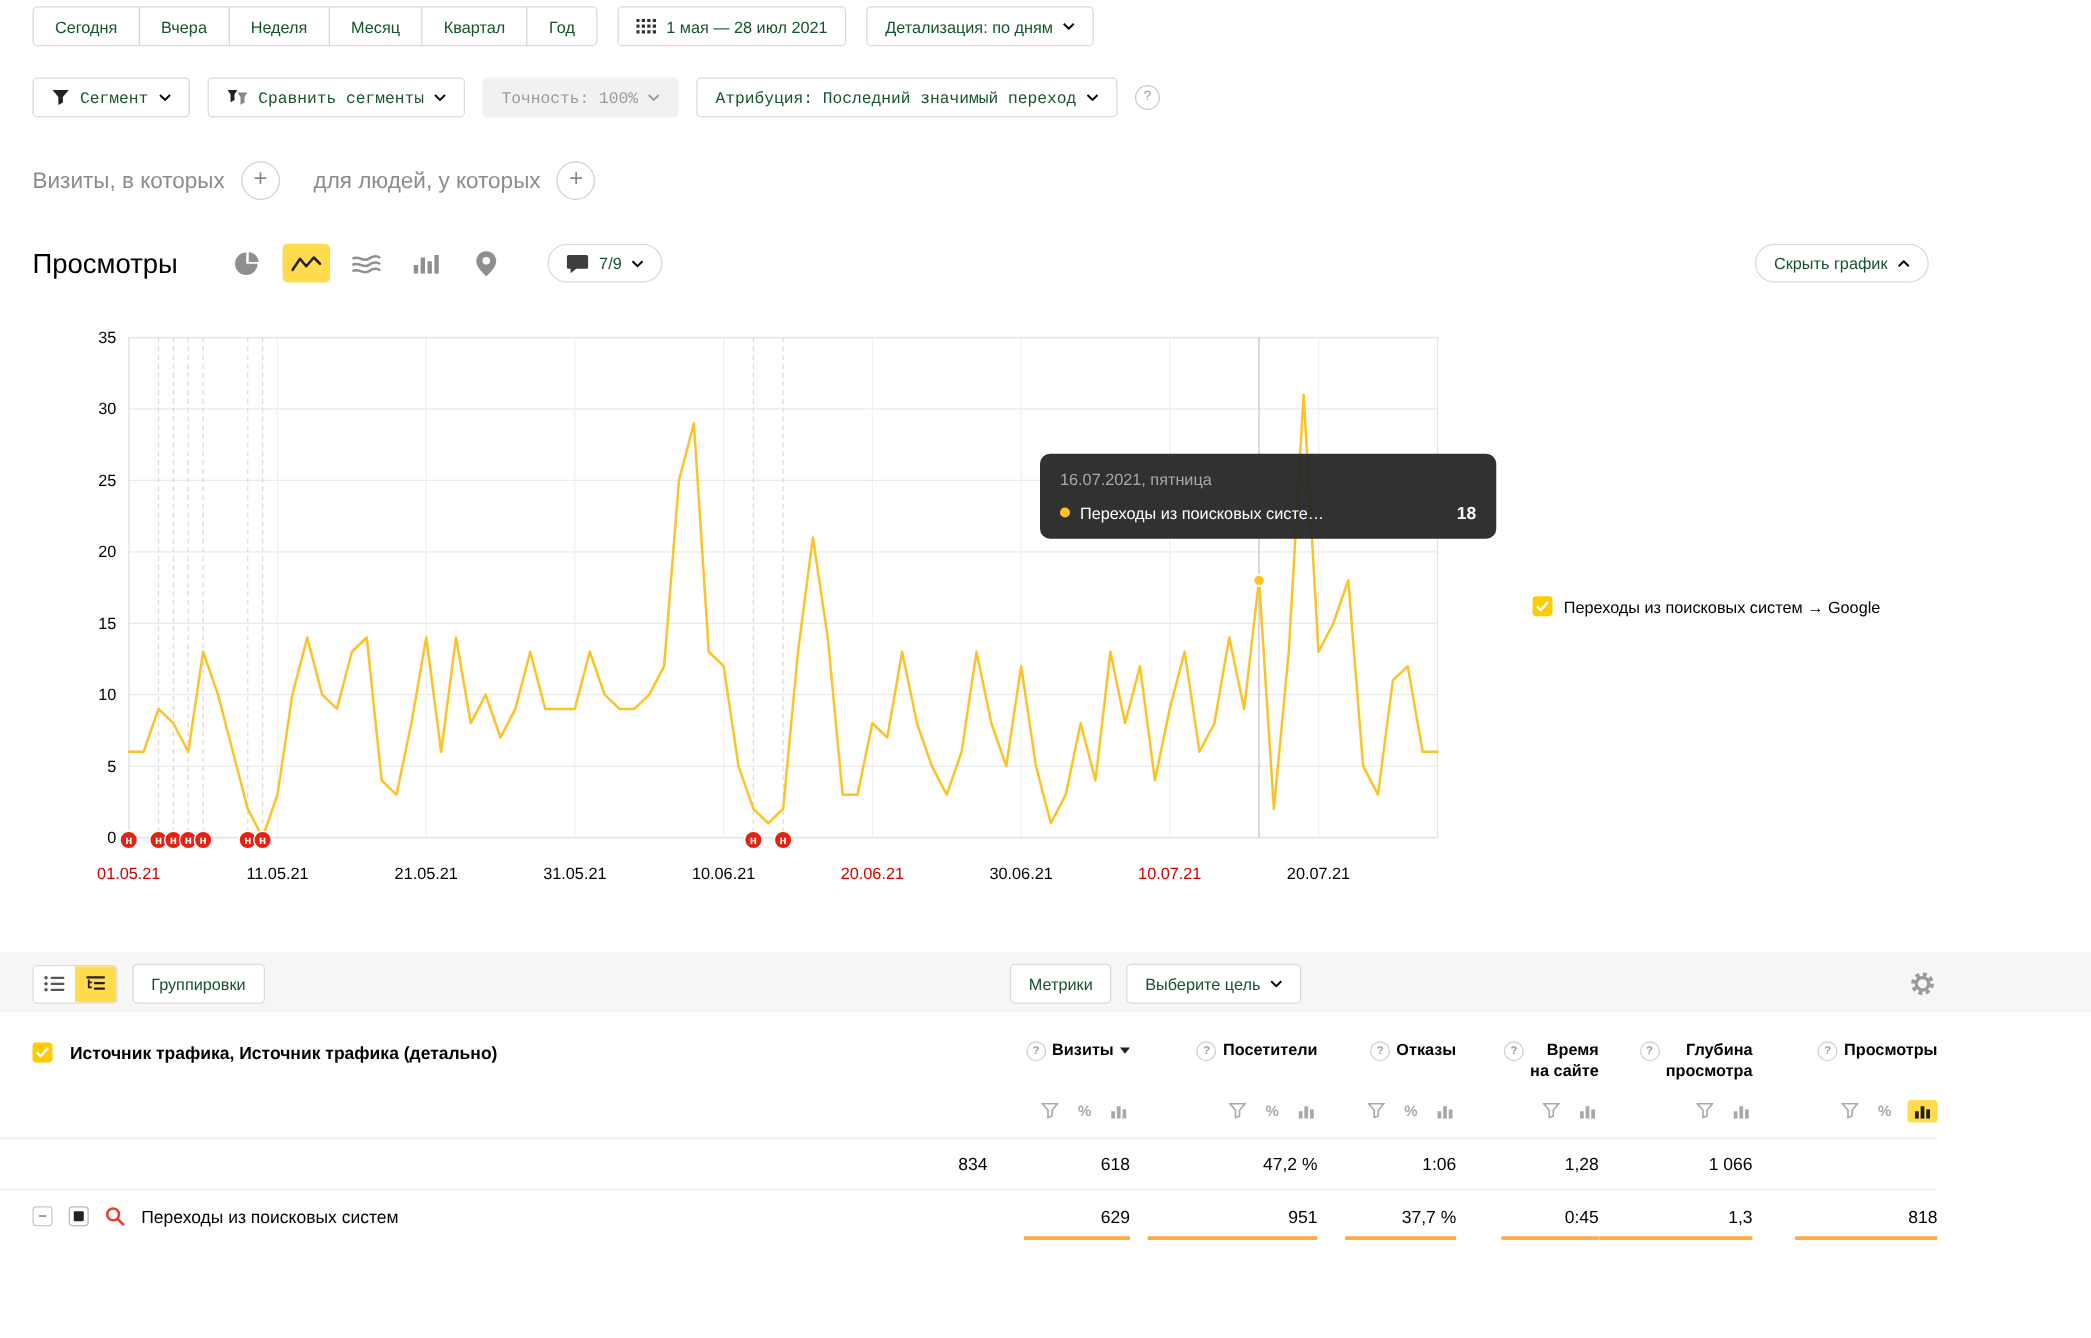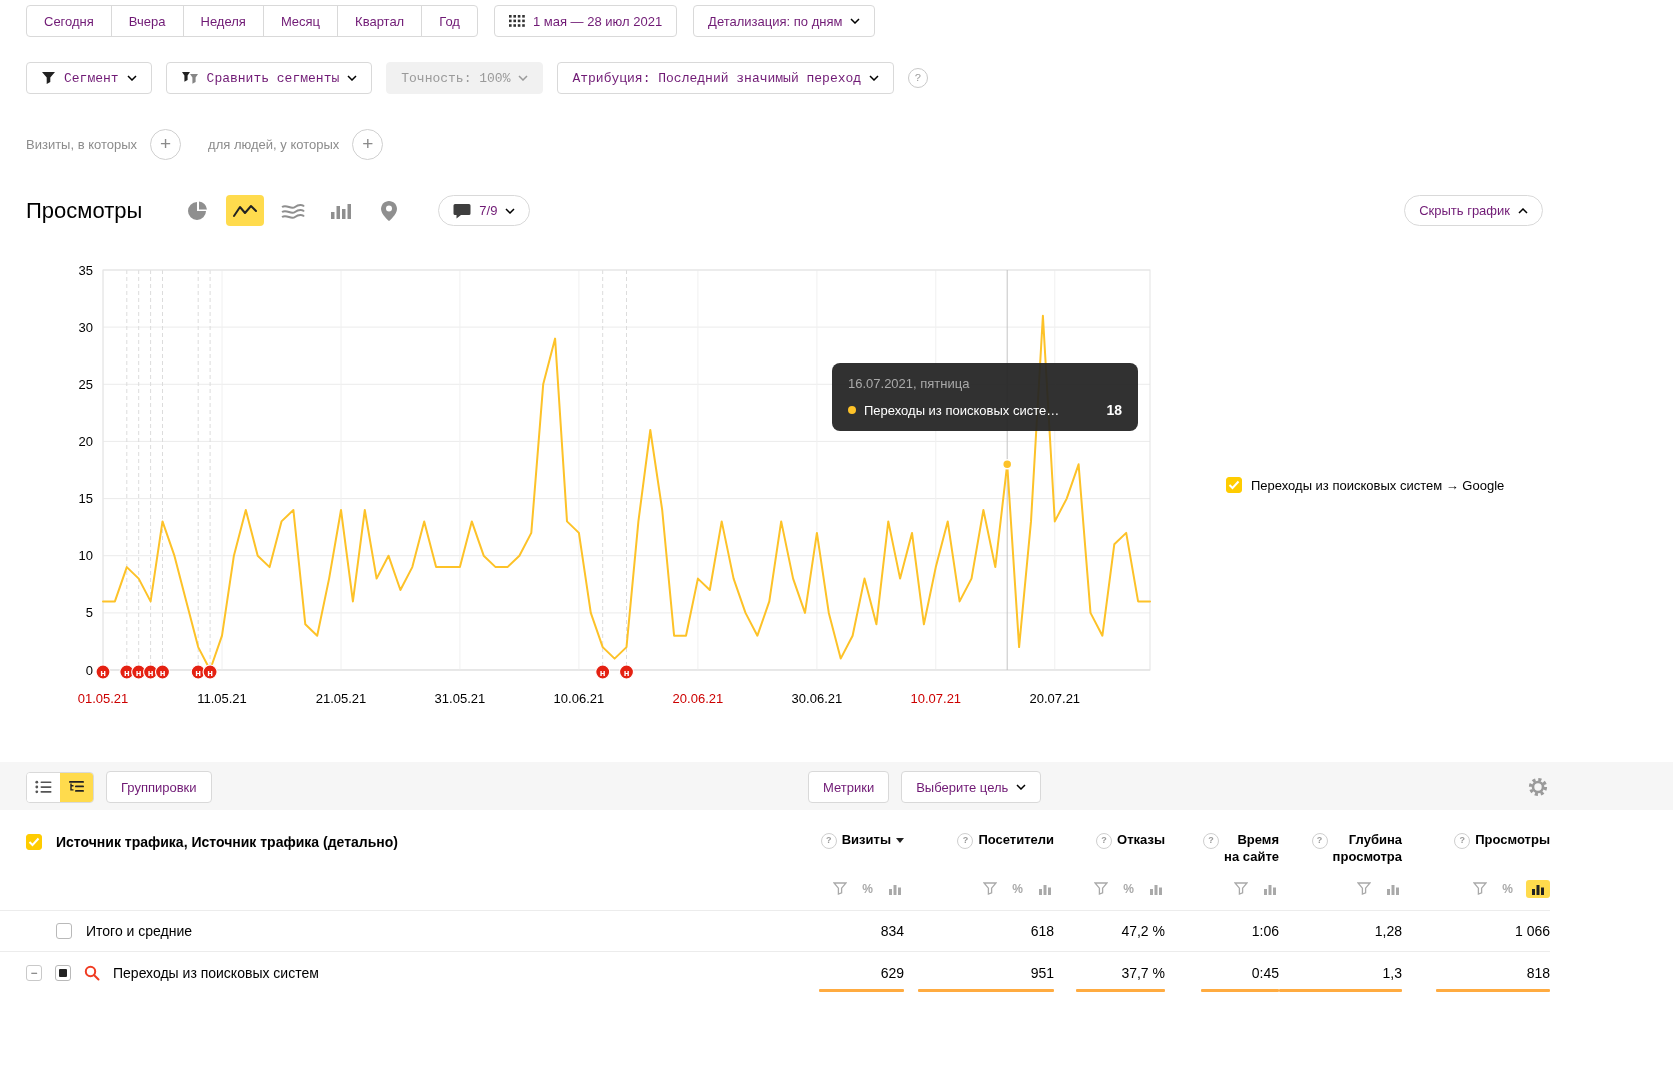--- a/index.html
+++ b/index.html
@@ -1,41 +1,41 @@
 <!DOCTYPE html>
 <html><head>
 <meta charset="utf-8">
 <style>
   html,body{margin:0;padding:0;background:#fff;}
   body{font-family:"Liberation Sans",sans-serif;color:#000;font-size:13px;}
   .page{position:relative;width:1673px;height:1070px;overflow:hidden;background:#fff;}
   .abs{position:absolute;}
   .row{display:flex;align-items:center;}
   .btn{display:inline-flex;align-items:center;gap:8px;height:32px;padding:0 14px;background:#fff;
-       border:1px solid #d9d9d9;border-radius:4px;font-size:13px;color:#701a75;cursor:pointer;
+       border:1px solid #d9d9d9;border-radius:4px;font-size:13px;color:#14532d;cursor:pointer;
        font-family:inherit;white-space:nowrap;box-sizing:border-box;}
   .btn.muted{background:#f1f1f1;border-color:#f1f1f1;color:#9a9a9a;}
   .btn.pill{border-radius:16px;height:31px;}
   .preset-group{display:flex;}
   .preset-group .btn{border-radius:0;margin-left:-1px;padding:0 17px;}
   .preset-group .btn:first-child{border-radius:4px 0 0 4px;margin-left:0;}
   .preset-group .btn:last-child{border-radius:0 4px 4px 0;}
   .chev{flex:none;}
   .help-circle{display:inline-flex;align-items:center;justify-content:center;width:18px;height:18px;
        border:1px solid #c9c9c9;border-radius:50%;color:#9a9a9a;font-size:11px;cursor:pointer;background:#fff;}
-  .cond-label{color:#8c8c8c;font-size:13px;}
+  .cond-label{color:#8c8c8c;font-size:18px;}
   .plus-btn{width:31px;height:31px;border-radius:50%;border:1px solid #d0d0d0;background:#fff;color:#8a8a8a;
        font-size:19px;font-weight:300;display:inline-flex;align-items:center;justify-content:center;cursor:pointer;}
   
   .section-title{font-size:22px;font-weight:400;margin:0 26px 0 0;}
   .chart-type-btn{width:38px;height:31px;display:inline-flex;align-items:center;justify-content:center;
        background:transparent;border:none;border-radius:4px;cursor:pointer;}
   .chart-type-btn.selected{background:#ffdb4d;}
   
-  .tooltip{position:absolute;left:832px;top:363px;width:306px;box-sizing:border-box;background:rgba(36,36,36,.94);
+  .tooltip{position:absolute;left:832px;top:363px;width:365px;box-sizing:border-box;background:rgba(36,36,36,.94);
        border-radius:8px;padding:13px 16px;color:#fff;}
   .tt-date{color:#a9a9a9;font-size:13px;}
   .tt-row{display:flex;align-items:center;margin-top:11px;gap:8px;}
   .tt-dot{width:8px;height:8px;border-radius:50%;background:#fdc228;flex:none;}
   .tt-series{flex:1;font-size:13px;}
   .tt-val{font-weight:bold;font-size:14px;margin-left:10px;}
   
   .legend{position:absolute;left:1226px;top:477px;display:flex;align-items:flex-end;gap:9px;cursor:pointer;}
   
   .cb{display:inline-flex;align-items:center;justify-content:center;width:16px;height:16px;box-sizing:border-box;
@@ -488,24 +488,20 @@
                 <rect x="5.5" y="2" width="3" height="10"></rect>
                 <rect x="10" y="4.5" width="3" height="7.5"></rect>
               </g>
             </svg>
           </button>
       </div>
     </div>
 
     <div class="t-row">
       <div class="tgrid trow-pad">
-        <div class="totals-label" style="padding-left:30px;">
-          <span class="cb"></span>
-          <span>Итого и средние</span>
-        </div>
         <div class="num-cell">834</div>
         <div class="num-cell">618</div>
         <div class="num-cell">47,2 %</div>
         <div class="num-cell">1:06</div>
         <div class="num-cell">1,28</div>
         <div class="num-cell">1 066</div>
       </div>
     </div>
 
     <div class="t-row source-row">

